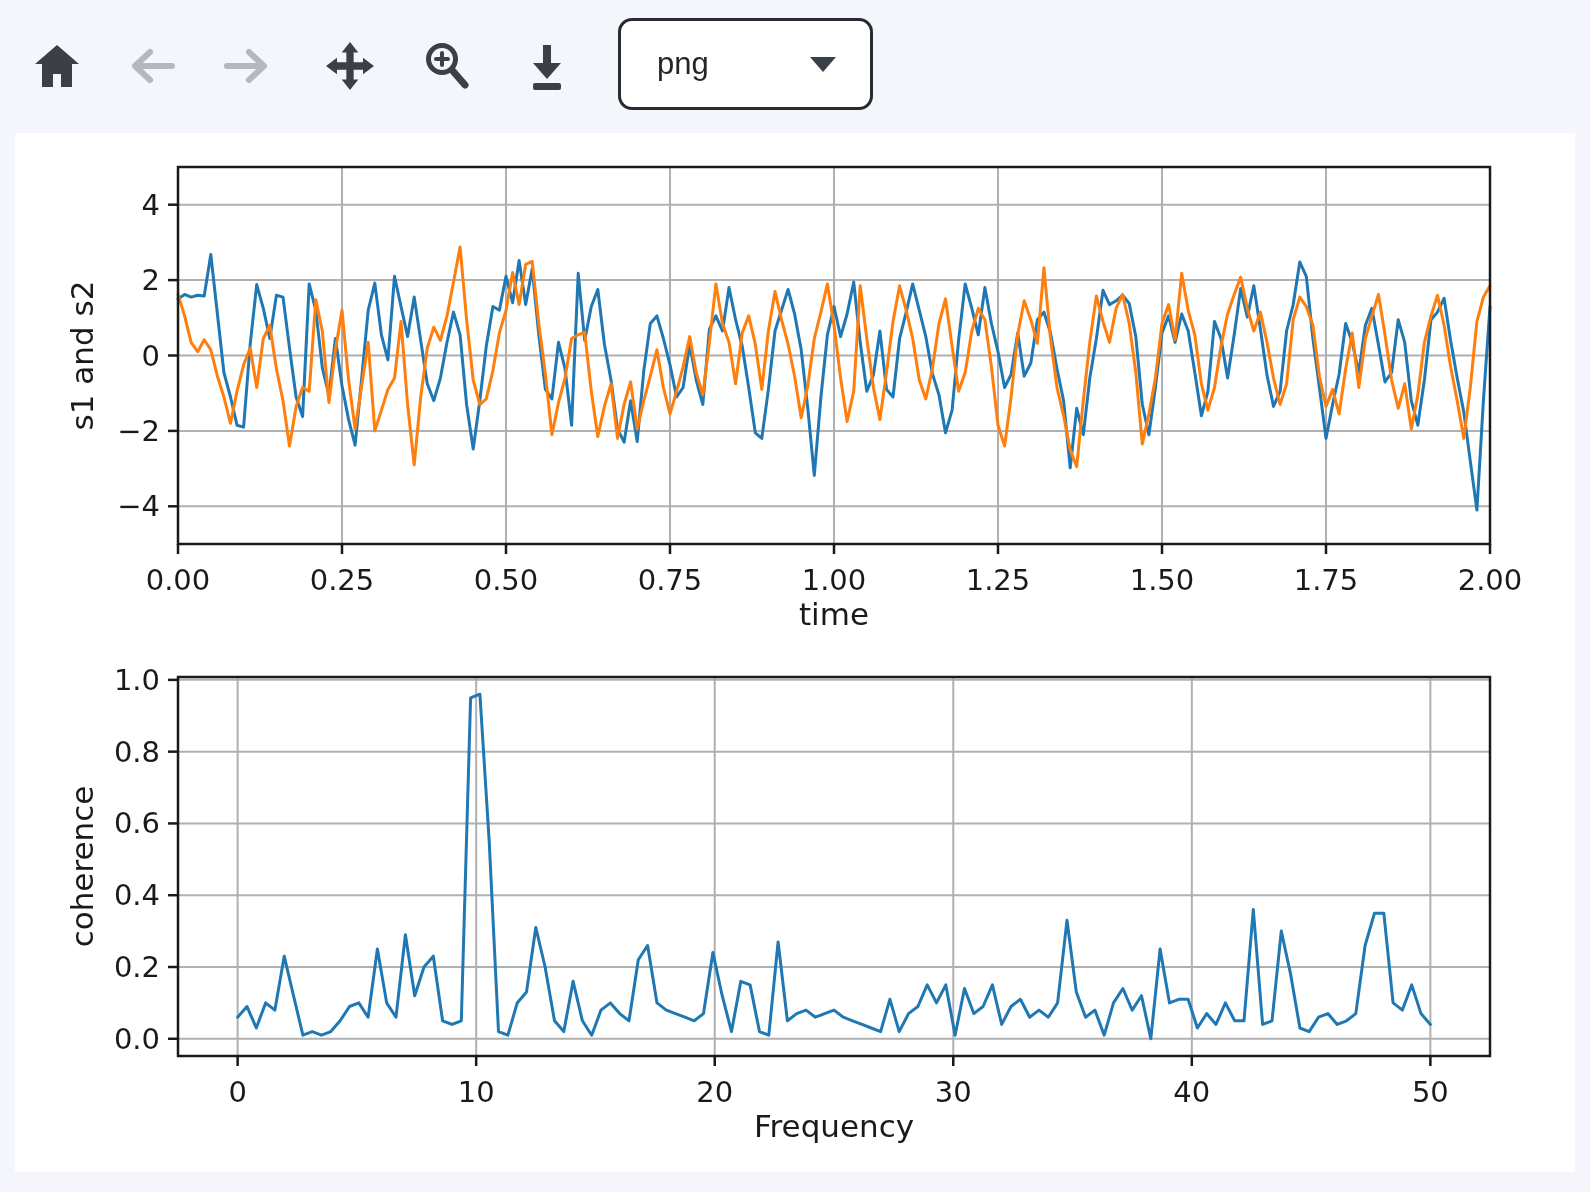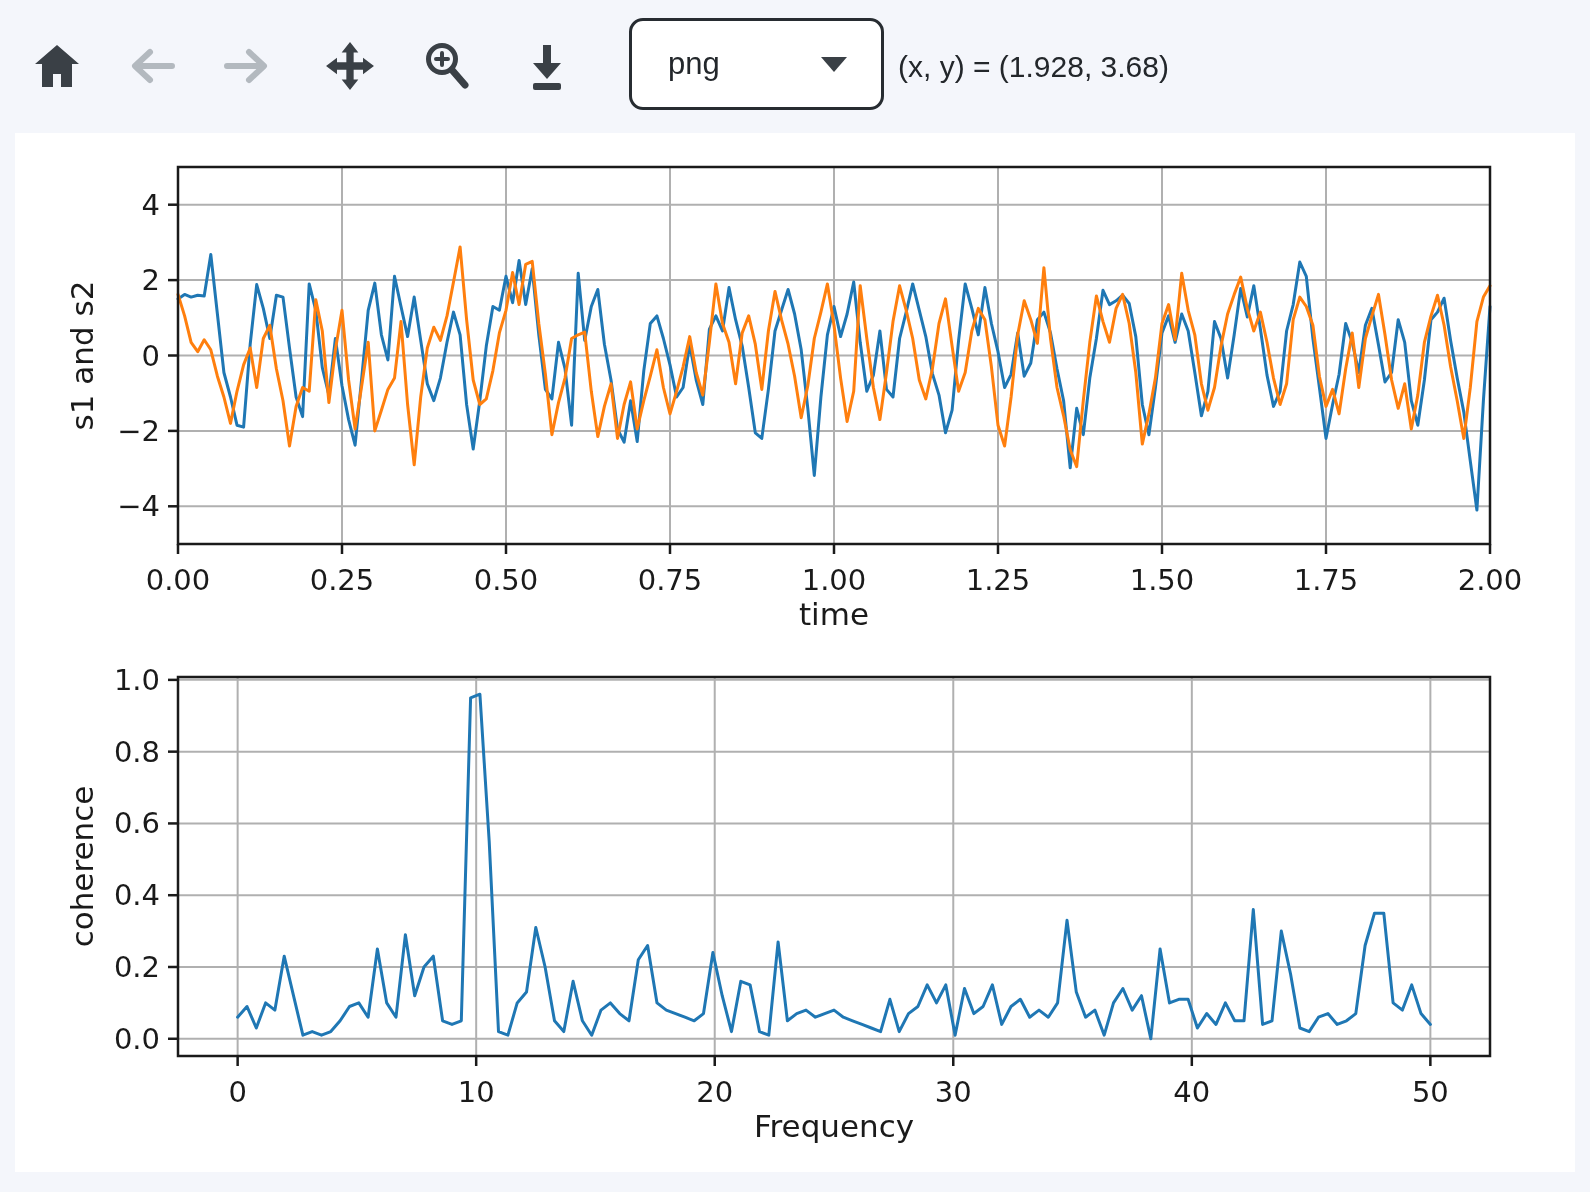--- a/index.html
+++ b/index.html
@@ -7,21 +7,21 @@
     width:1590px;height:1192px;position:relative;overflow:hidden;
     background:#f4f6fb;font-family:"Liberation Sans",sans-serif;
   }
   .toolbar{position:absolute;left:0;top:0;width:1590px;height:133px;}
   .tb-btn{position:absolute;top:38px;width:56px;height:56px;display:flex;
     align-items:center;justify-content:center;background:none;border:none;padding:0;cursor:pointer;}
   .dropdown{
     position:absolute;left:618px;top:18px;width:255px;height:92px;box-sizing:border-box;
     background:#ffffff;border:3px solid #272c31;border-radius:14px;
     display:flex;align-items:center;justify-content:space-between;
-    padding:0 34px 0 36px;cursor:pointer;margin-left:11px;
+    padding:0 34px 0 36px;cursor:pointer;
   }
   .dropdown .value{font-size:31px;color:#23272b;}
   .caret{width:0;height:0;border-left:13px solid transparent;border-right:13px solid transparent;
     border-top:15px solid #3a4046;}
   .coord{position:absolute;left:898px;top:50px;font-size:30px;color:#23272b;white-space:nowrap;}
   .figure{position:absolute;left:15px;top:133px;width:1560px;height:1039px;background:#ffffff;}
   svg{display:block;}
 </style>
 </head>
 <body>
@@ -77,21 +77,20 @@
         <rect x="10" y="42" width="28" height="7" rx="2" fill="#3a4046"></rect>
       </svg>
     </span>
   </button>
 
   <div class="dropdown">
     <span class="value">png</span>
     <span class="caret"></span>
   </div>
 
-  <div class="coord">(x, y) = (1.928, 3.68)</div>
 </div>
 
 <div class="figure">
   <svg id="fig-canvas" width="1560" height="1039">
       <g>
         <line x1="163" x2="163" y1="34" y2="411" stroke="#b0b0b0" stroke-width="2"></line>
         <line x1="327" x2="327" y1="34" y2="411" stroke="#b0b0b0" stroke-width="2"></line>
         <line x1="491" x2="491" y1="34" y2="411" stroke="#b0b0b0" stroke-width="2"></line>
         <line x1="655" x2="655" y1="34" y2="411" stroke="#b0b0b0" stroke-width="2"></line>
         <line x1="819" x2="819" y1="34" y2="411" stroke="#b0b0b0" stroke-width="2"></line>

